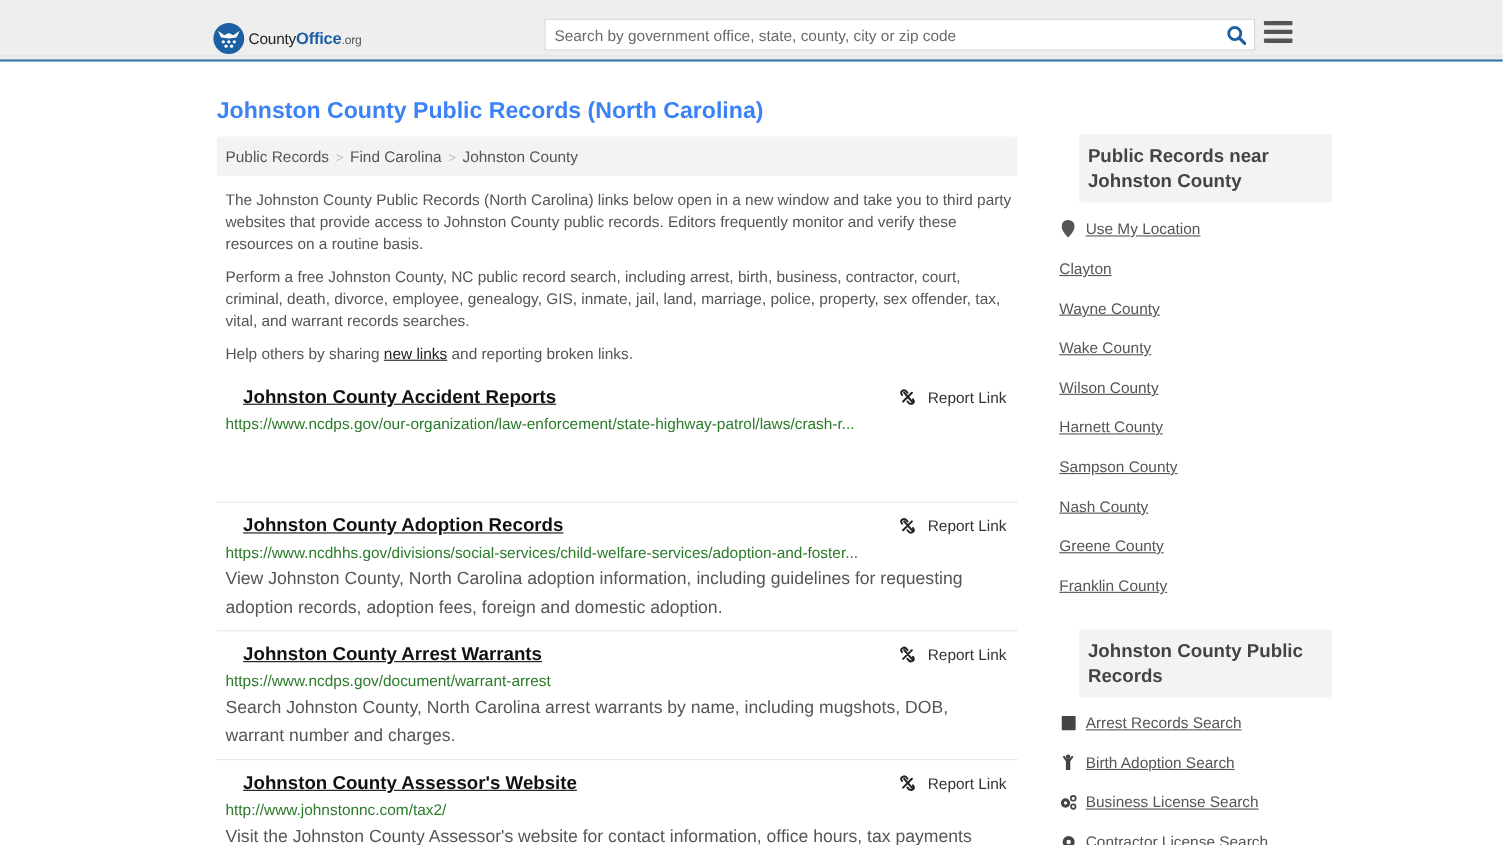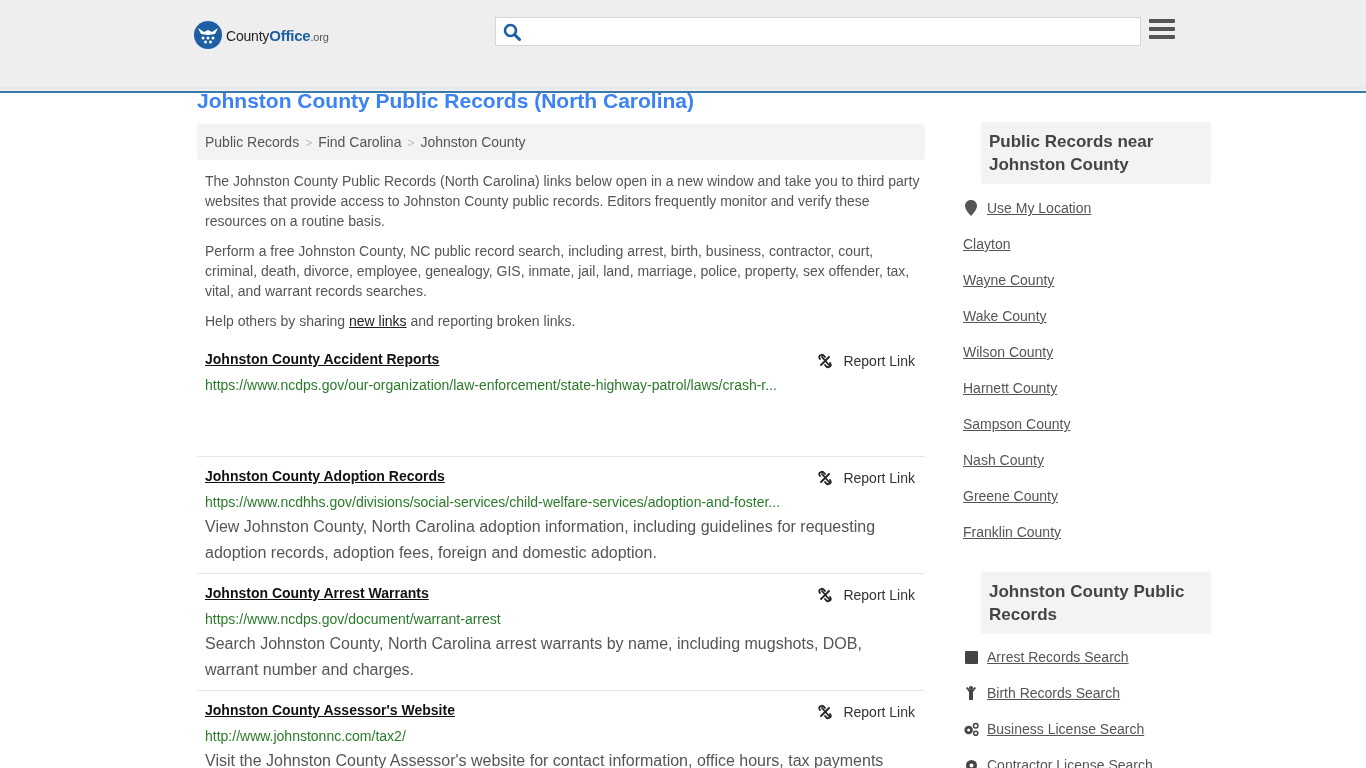--- a/index.html
+++ b/index.html
@@ -1,20 +1,20 @@
 <!DOCTYPE html>
 <html><head>
 <meta charset="utf-8">
 <style>
   * { box-sizing: border-box; margin: 0; padding: 0; }
   html, body { width: 1366px; height: 768px; overflow: hidden; background: #fff; }
   body { font-family: "Liberation Sans", sans-serif; color: #555; }
   a { color: inherit; }
 
-  .topbar { position: absolute; left: 0; top: 0; width: 1366px; height: 93px; background: #eeeeee; border-bottom: 2px solid #3b7bab; }
+  .topbar { position: absolute; left: 0; top: 0; width: 1366px; height: 56px; background: #eeeeee; border-bottom: 2px solid #3b7bab; }
   .topbar::after { content: ""; position: absolute; left: 0; right: 0; bottom: 2px; height: 2px; background: #e3e8ee; }
   .logo { position: absolute; left: 194px; top: 21px; height: 28px; display: flex; align-items: center; text-decoration: none; }
   .logo-badge { width: 28px; height: 28px; border-radius: 50%; background: #1c5fa3; display: flex; align-items: center; justify-content: center; }
   .logo-text { margin-left: 4px; font-size: 14px; color: #222; letter-spacing: -0.2px; }
   .logo-text .office { color: #1c5fa3; font-weight: bold; font-size: 15px; }
   .logo-text .org { color: #555; font-size: 11px; }
 
   .search { position: absolute; left: 495px; top: 17px; width: 646px; height: 29px; background: #fff; border: 1px solid #cfd6dd; display: flex; align-items: center; }
   .search input { border: none; outline: none; flex: 1; height: 100%; padding-left: 8px; font-family: "Liberation Sans", sans-serif; font-size: 14px; color: #555; background: transparent; }
   .search input::placeholder { color: #6b6b6b; }
@@ -28,21 +28,21 @@
   .breadcrumb a { text-decoration: none; color: #555; text-align: right; }
   .breadcrumb .sep { color: #bbb; margin: 0 6px; font-size: 12px; }
 
   .intro { position: absolute; left: 205px; top: 171px; width: 715px; font-size: 14px; line-height: 20px; color: #555; }
   .intro p { margin-bottom: 10px; }
   .intro a { color: #222; text-decoration: underline; }
 
   .result { position: absolute; left: 197px; width: 728px; }
   .result + .divider { }
   .divider { position: absolute; left: 197px; width: 728px; height: 1px; background: #e6e6e6; }
-  .result-title { position: absolute; left: 8px; top: 0; font-size: 14px; font-weight: bold; color: #111; text-decoration: underline; white-space: nowrap; }
+  .result-title { position: absolute; left: 24px; top: 0; font-size: 17px; font-weight: bold; color: #111; text-decoration: underline; white-space: nowrap; }
   .report { position: absolute; right: 10px; top: 2px; display: flex; align-items: center; font-size: 14px; color: #333; cursor: pointer; }
   .report svg { margin-right: 10px; }
   .result-url { position: absolute; left: 8px; top: 26px; font-size: 14px; color: #2a7a2a; white-space: nowrap; max-width: 580px; overflow: hidden; text-overflow: ellipsis; text-decoration: none; }
   .result-desc { position: absolute; left: 8px; top: 46px; width: 700px; font-size: 16px; line-height: 26px; color: #555; }
 
   .side-box { position: absolute; left: 939px; width: 230px; background: #f3f3f3; border-radius: 3px; padding: 8px 8px; font-size: 17px; font-weight: bold; color: #444; line-height: 23px; margin-left: 42px; }
   .side-list { position: absolute; left: 947px; width: 222px; }
   .side-item { position: absolute; left: 16px; display: flex; align-items: center; font-size: 14px; color: #555; white-space: nowrap; }
   .side-item a { color: #555; text-decoration: underline; }
   .side-item .ico { width: 16px; height: 16px; margin-right: 8px; display: flex; align-items: center; justify-content: center; }
@@ -59,20 +59,21 @@
         <circle cx="11" cy="13" r="1.5" fill="#fff"></circle>
         <circle cx="16" cy="13" r="1.5" fill="#fff"></circle>
         <circle cx="8.5" cy="17" r="1.5" fill="#fff"></circle>
         <circle cx="13.5" cy="17" r="1.5" fill="#fff"></circle>
       </svg>
     </span>
     <span class="logo-text"><span>County</span><span class="office">Office</span><span class="org">.org</span></span>
   </a>
 
   <div class="search">
+    <input type="text" placeholder="Search by government office, state, county, city or zip code" style="">
     <span class="search-btn">
       <svg width="18" height="18" viewBox="0 0 18 18">
         <circle cx="7.5" cy="7.5" r="5.5" fill="none" stroke="#1c5fa3" stroke-width="2.6"></circle>
         <line x1="11.5" y1="11.5" x2="16.5" y2="16.5" stroke="#1c5fa3" stroke-width="3" stroke-linecap="round"></line>
       </svg>
     </span>
   </div>
 
   <div class="menu-btn">
     <span></span>
@@ -192,21 +193,21 @@
     </span>
     <a>Arrest Records Search</a>
   </div>
   <div class="side-item" style="top:36px;">
     <span class="ico">
       <svg width="12" height="16" viewBox="0 0 12 16">
           <circle cx="6" cy="3" r="2" fill="#444"></circle>
           <path d="M1 3 L4 7 L4 15 L6 15 L6 11 L6 15 L8 15 L8 7 L11 3 L9.5 2 L7 5 L5 5 L2.5 2 Z" fill="#444"></path>
         </svg>
     </span>
-    <a>Birth Records Search</a>
+    <a>Birth Adoption Search</a>
   </div>
   <div class="side-item" style="top:72px;">
     <span class="ico">
       <svg width="17" height="15" viewBox="0 0 17 15">
           <circle cx="6" cy="8" r="4.5" fill="#444"></circle>
           <circle cx="6" cy="8" r="1.6" fill="#fff"></circle>
           <circle cx="13.5" cy="3.5" r="2.4" fill="none" stroke="#444" stroke-width="1.6"></circle>
           <circle cx="13.5" cy="11.5" r="2.2" fill="none" stroke="#444" stroke-width="1.6"></circle>
         </svg>
     </span>

